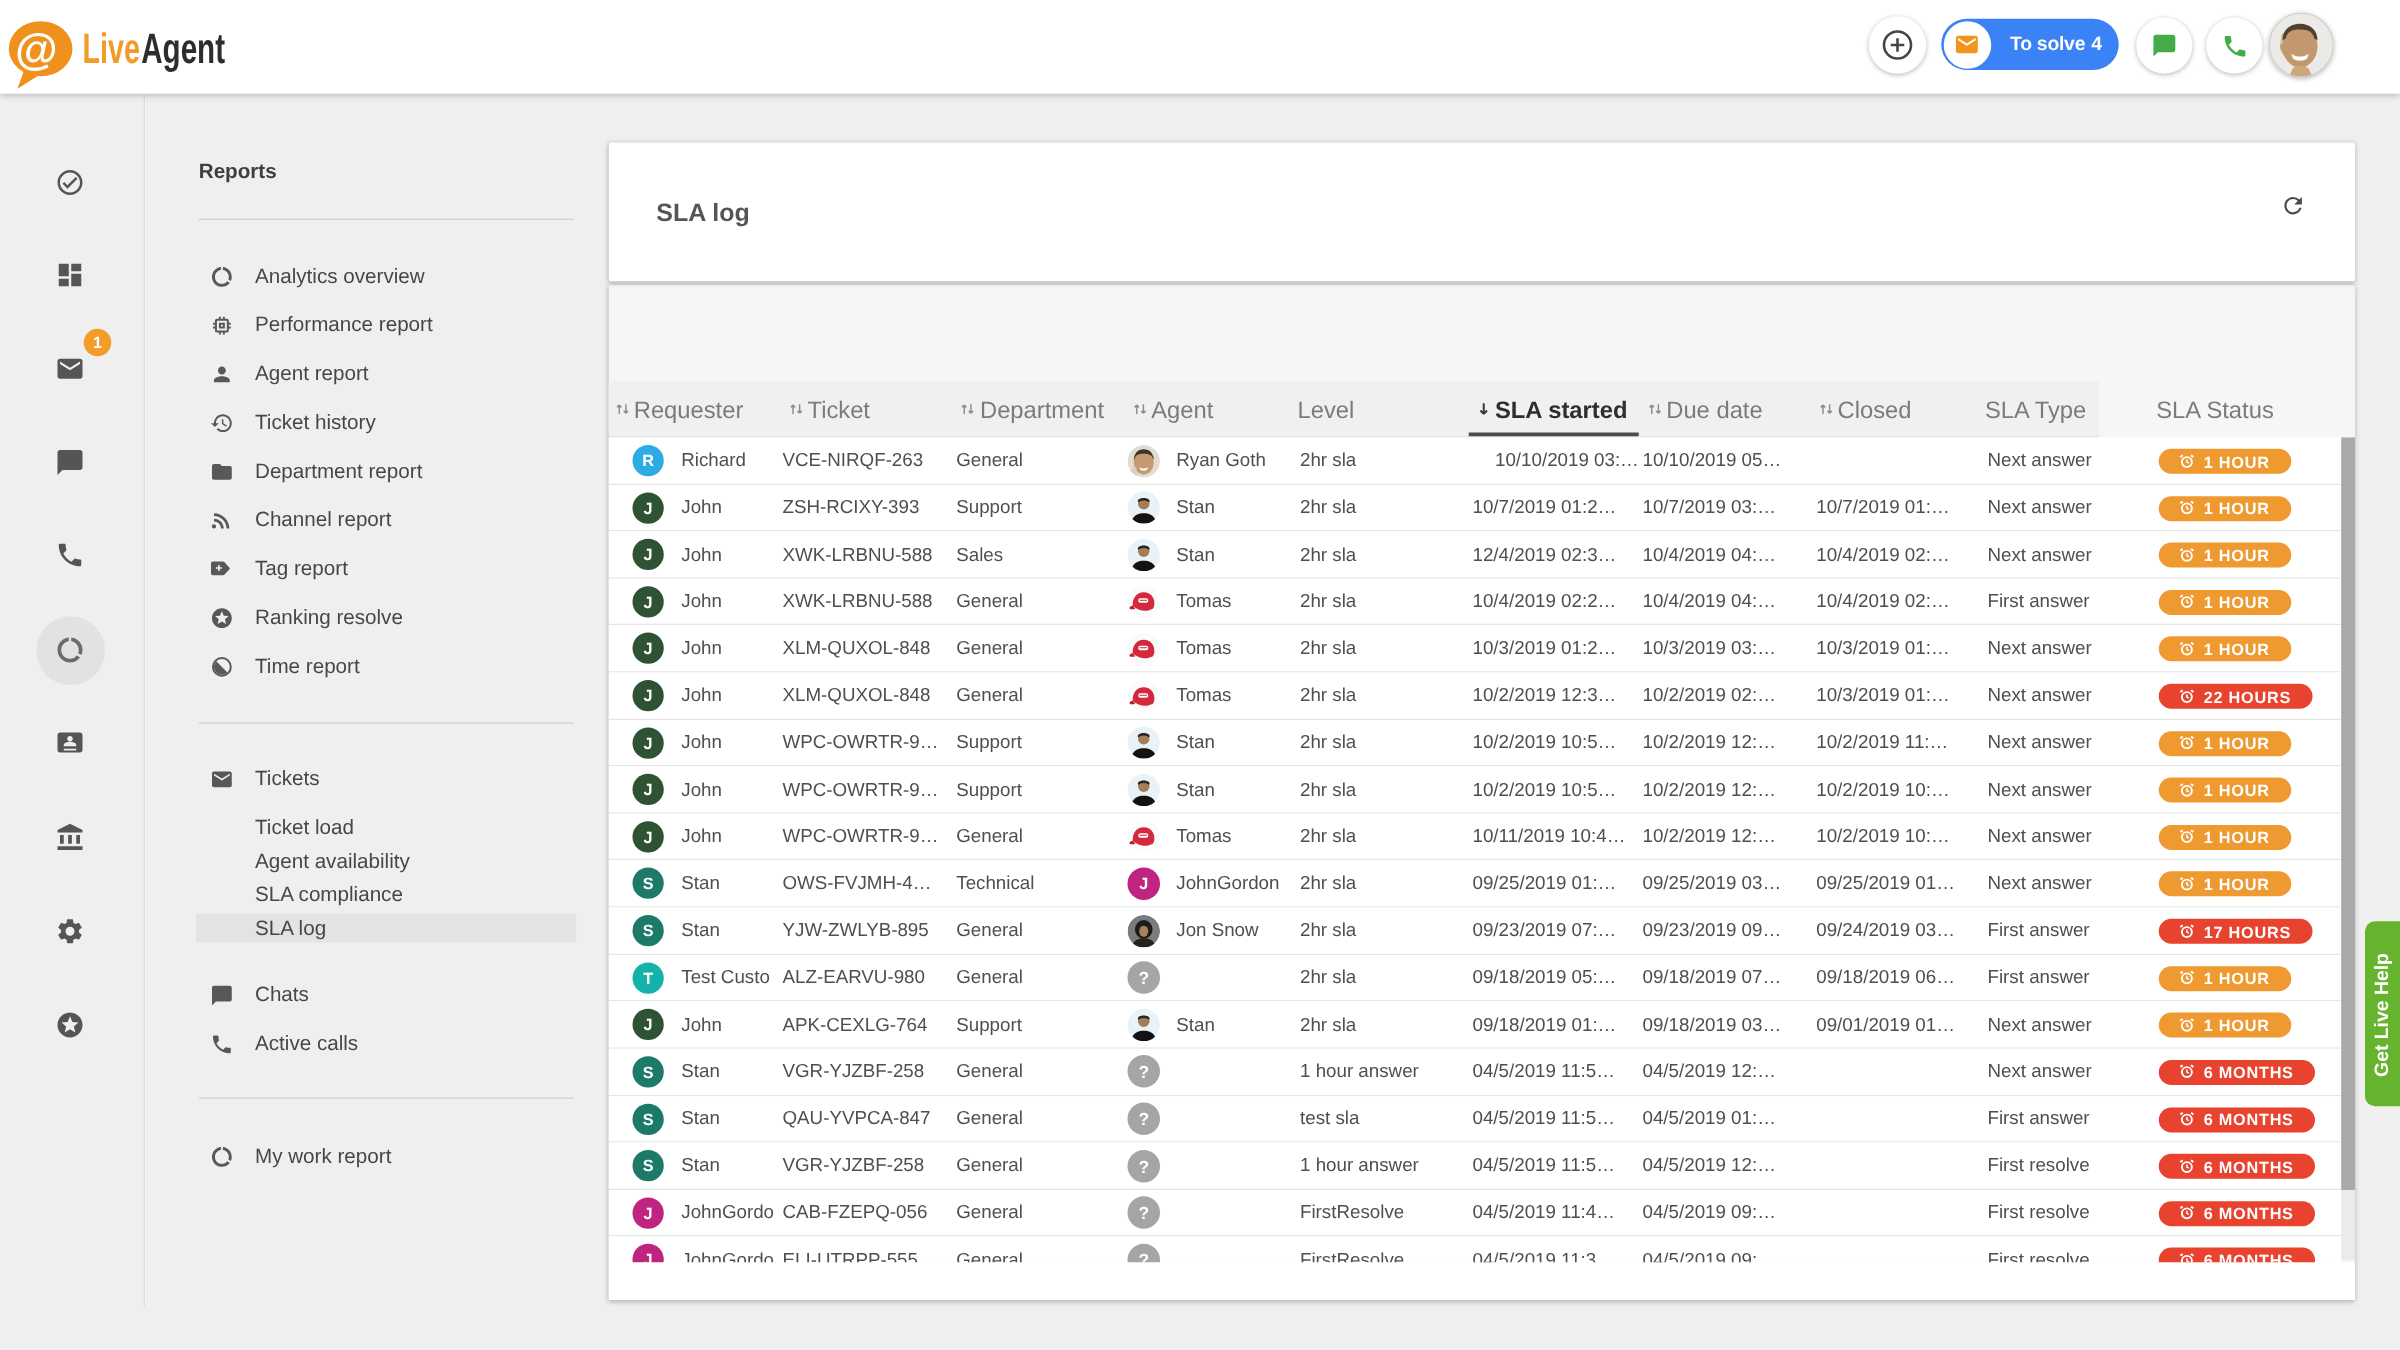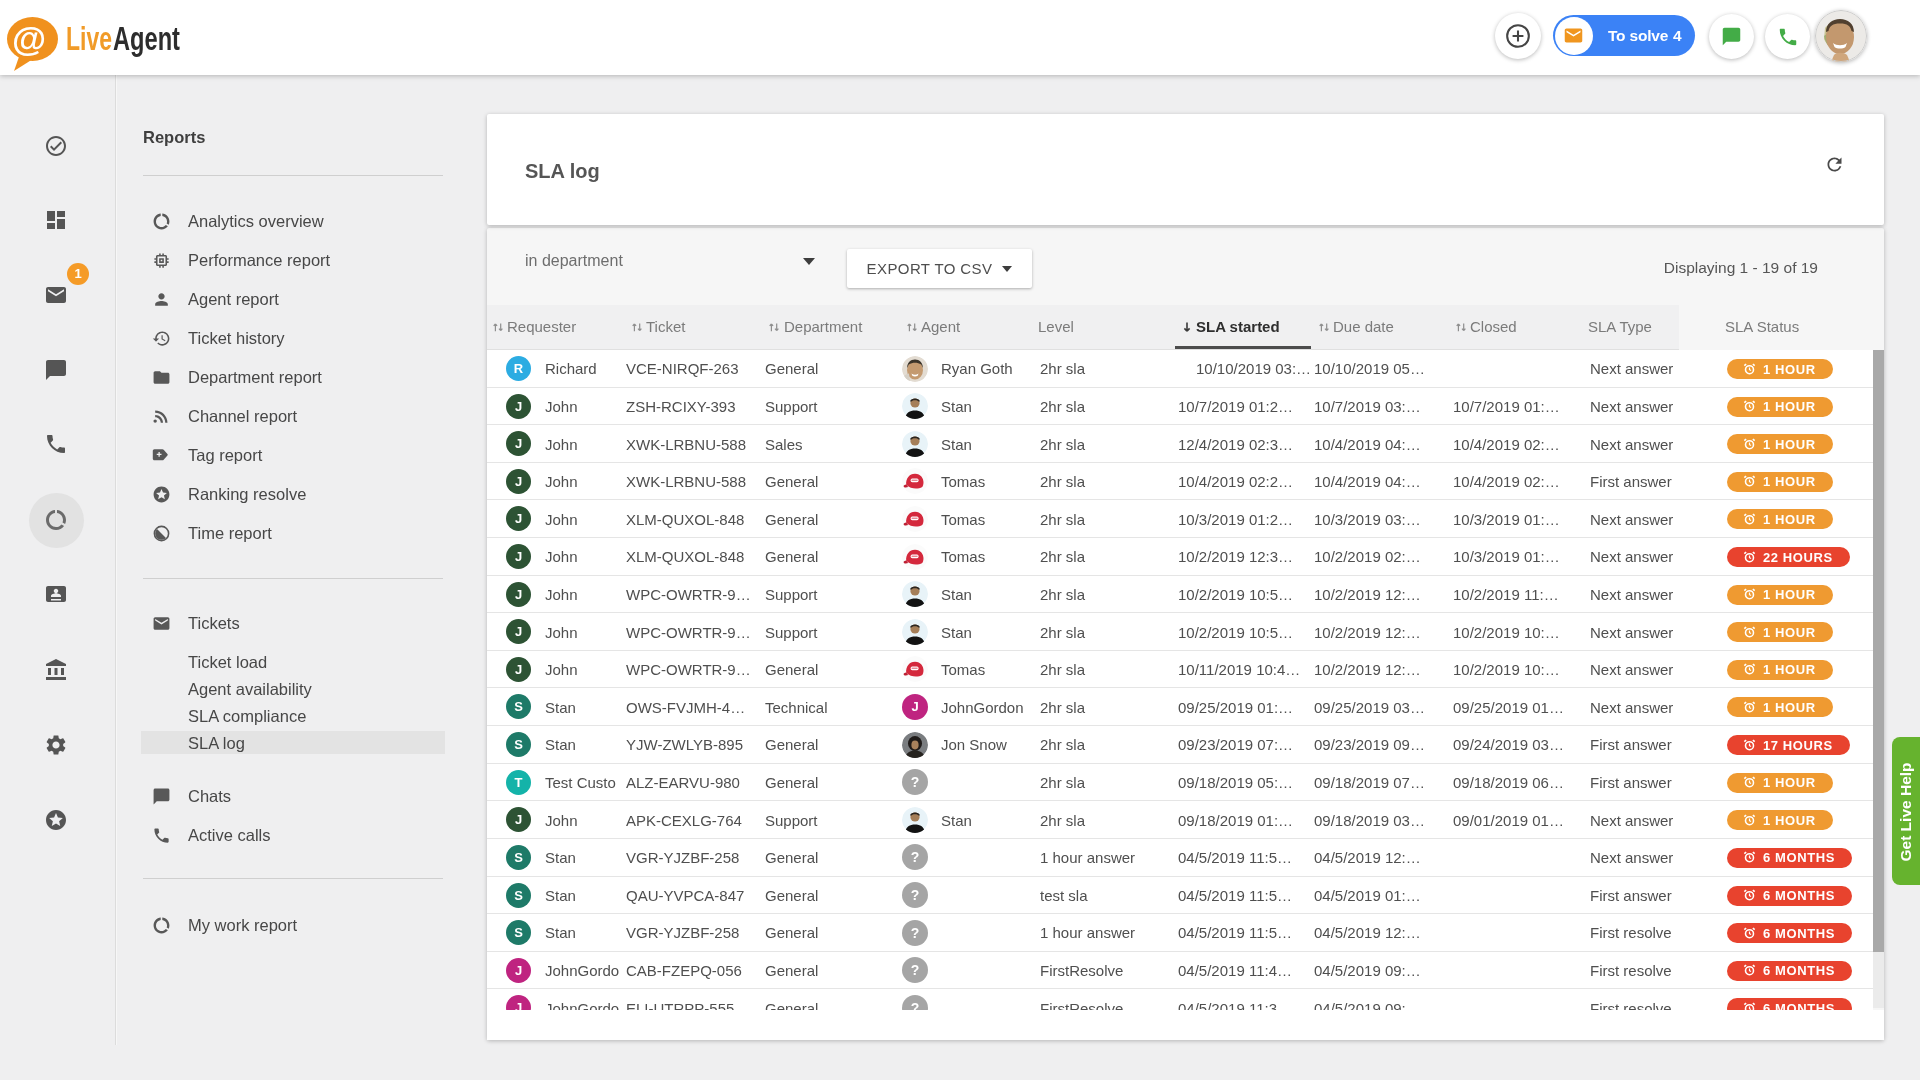--- a/index.html
+++ b/index.html
@@ -12,37 +12,37 @@
 #tosolve{position:absolute;left:1553px;top:15px;width:142px;height:41px;border-radius:21px;background:#3b82f6;color:#fff;z-index:31}
 #tosolve .wc{position:absolute;left:1.5px;top:1.5px;width:38px;height:38px;background:#fff;border-radius:50%;display:flex;align-items:center;justify-content:center}
 #tosolve .t1{position:absolute;left:55px;top:12px;font-size:15.5px;font-weight:bold;letter-spacing:-.2px}
 #tosolve .t2{position:absolute;left:120px;top:12px;font-size:15.5px;font-weight:bold}
 #avatar{position:absolute;left:1815px;top:10px;width:52px;height:52px;border-radius:50%;overflow:hidden;box-shadow:0 1px 4px rgba(0,0,0,.3);z-index:31}
 
 .rico{position:absolute;left:44px;width:24px;height:24px}
 #activec{position:absolute;left:29px;top:493px;width:55px;height:55px;border-radius:50%;background:#e2e2e2}
 .badge1{position:absolute;left:67px;top:263px;width:22px;height:22px;border-radius:50%;background:#f59b27;color:#fff;font-size:13px;font-weight:bold;text-align:center;line-height:22px;z-index:5}
 
-#nav{position:absolute;left:110px;top:75px;width:353px;height:980px}
+#nav{position:absolute;left:126px;top:75px;width:353px;height:980px}
 .nhead{position:absolute;left:33px;font-size:16.5px;font-weight:bold;color:#3f3f3f}
 .ndiv{position:absolute;left:33px;width:300px;height:1px;background:#cfcfcf}
 .nitem{position:absolute;left:78px;font-size:16.5px;color:#474747;white-space:nowrap}
 .nico{position:absolute;left:42px;width:19px;height:19px;color:#585858}
 #slasel{position:absolute;left:31px;top:656px;width:304px;height:23px;background:#e3e3e3}
 
 #titlecard{position:absolute;left:487px;top:114px;width:1397px;height:111px;background:#fff;border-radius:2px;box-shadow:0 1px 4px rgba(0,0,0,.25);z-index:10}
 #titlecard h1{position:absolute;left:38px;top:46px;font-size:20px;font-weight:bold;color:#555}
 #card{position:absolute;left:487px;top:228px;width:1397px;height:812px;background:#f6f6f6;border-radius:2px;box-shadow:0 1px 4px rgba(0,0,0,.25);z-index:5}
 #filter{position:absolute;left:0;top:0;width:1397px;height:77px}
 #indep{position:absolute;left:38px;top:24px;font-size:16px;color:#6e6e6e}
 #depcaret{position:absolute;left:316px;top:30px;width:0;height:0;border-left:6px solid transparent;border-right:6px solid transparent;border-top:7px solid #3d3d3d}
 #exportbtn{position:absolute;left:360px;top:21px;width:185px;height:39px;background:#fff;border-radius:2px;box-shadow:0 1px 3px rgba(0,0,0,.3);font-size:15px;color:#4e4e4e;letter-spacing:.4px;display:flex;align-items:center;justify-content:center;gap:10px}
 #exportbtn .car{width:0;height:0;border-left:5.5px solid transparent;border-right:5.5px solid transparent;border-top:6.5px solid #3d3d3d}
 #disp{position:absolute;right:66px;top:31px;font-size:15.5px;color:#565656}
-#thead{position:absolute;left:0;top:77px;width:1192px;height:45px;background:#f0f0f1;border-bottom:1px solid #e0e0e0;font-size:15px;color:#7b7b7b}
+#thead{position:absolute;left:0;top:77px;width:1192px;height:45px;background:#f0f0f1;border-bottom:1px solid #e0e0e0;font-size:19px;color:#7b7b7b}
 .hc{position:absolute;top:13px;white-space:nowrap}
 .hic{position:absolute;top:15px;width:12px;height:14px}
 #sortline{position:absolute;left:688px;bottom:0;width:136px;height:3px;background:#4c4c4c}
 #tbody{position:absolute;left:0;top:122px;width:1386px;height:660px;overflow:hidden;background:#fff}
 #botpad{position:absolute;left:0;top:782px;width:1397px;height:30px;background:#fff}
 .r{position:relative;height:37.61px;border-bottom:1px solid #e5e5e5;background:#fff}
 .c{position:absolute;top:50%;transform:translateY(-50%);font-size:15px;color:#4f4f4f;white-space:nowrap}
 .la{position:absolute;left:19px;top:6px;width:25px;height:25px;border-radius:50%;color:#fff;font-size:13px;font-weight:bold;text-align:center;line-height:25px}
 .aa{position:absolute;left:415px;top:5.5px;width:26px;height:26px;border-radius:50%;overflow:hidden}
 .ga{position:absolute;left:415px;top:5.5px;width:26px;height:26px;border-radius:50%;background:#a5a5a5;color:#fff;font-size:14px;font-weight:bold;text-align:center;line-height:26px}
@@ -278,29 +278,20 @@
 </div>
 
 <div id="titlecard">
   <h1>SLA log</h1>
   <svg style="position:absolute;left:1337px;top:40px" width="21" height="21" viewBox="0 0 24 24" fill="#4a4a4a">
       <use href="#i-refresh"></use>
     </svg>
 </div>
 
 <div id="card">
-  <div id="filter">
-    <div id="indep">in department</div>
-    <div id="depcaret"></div>
-    <div id="exportbtn">
-        <span>EXPORT TO CSV</span>
-        <span class="car"></span>
-      </div>
-    <div id="disp">Displaying 1 - 19 of 19</div>
-  </div>
   <div id="thead">
     <svg class="hic" style="left:5px" viewBox="0 0 12 14">
         <use href="#i-sort"></use>
       </svg>
       <div class="hc" style="left:20px">Requester</div>
     <svg class="hic" style="left:144px" viewBox="0 0 12 14">
         <use href="#i-sort"></use>
       </svg>
       <div class="hc" style="left:159px">Ticket</div>
     <svg class="hic" style="left:281px" viewBox="0 0 12 14">

